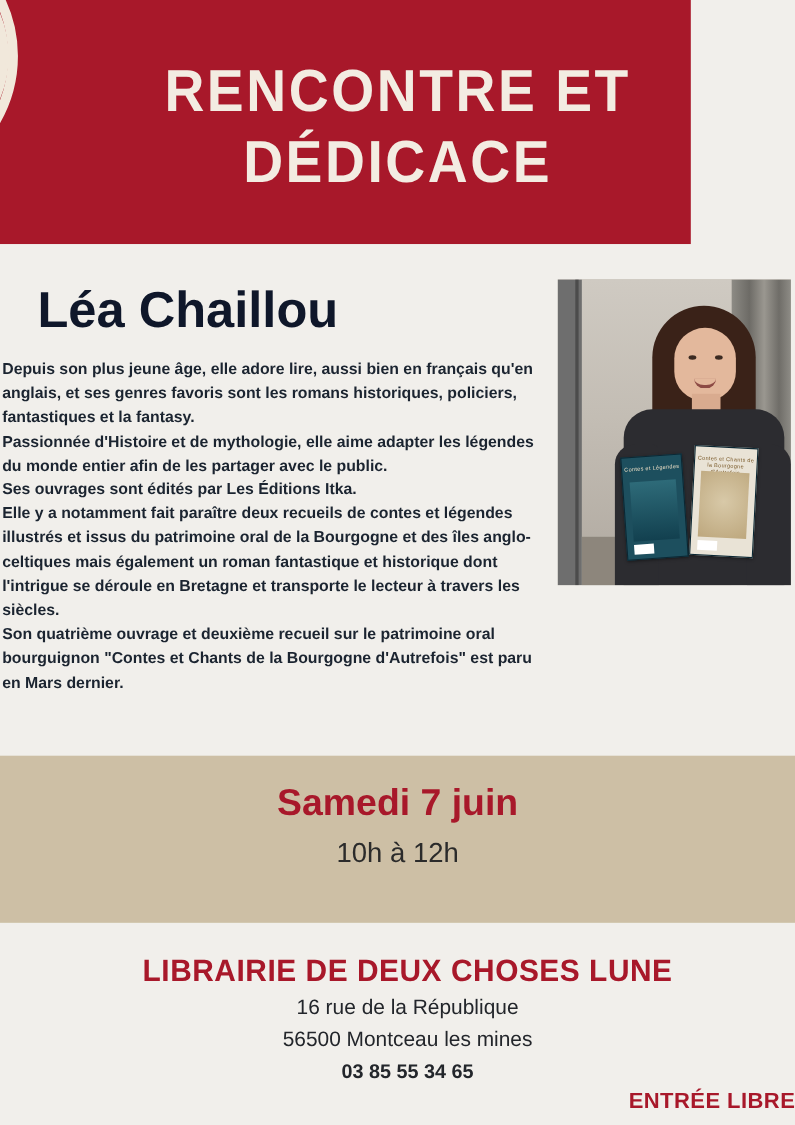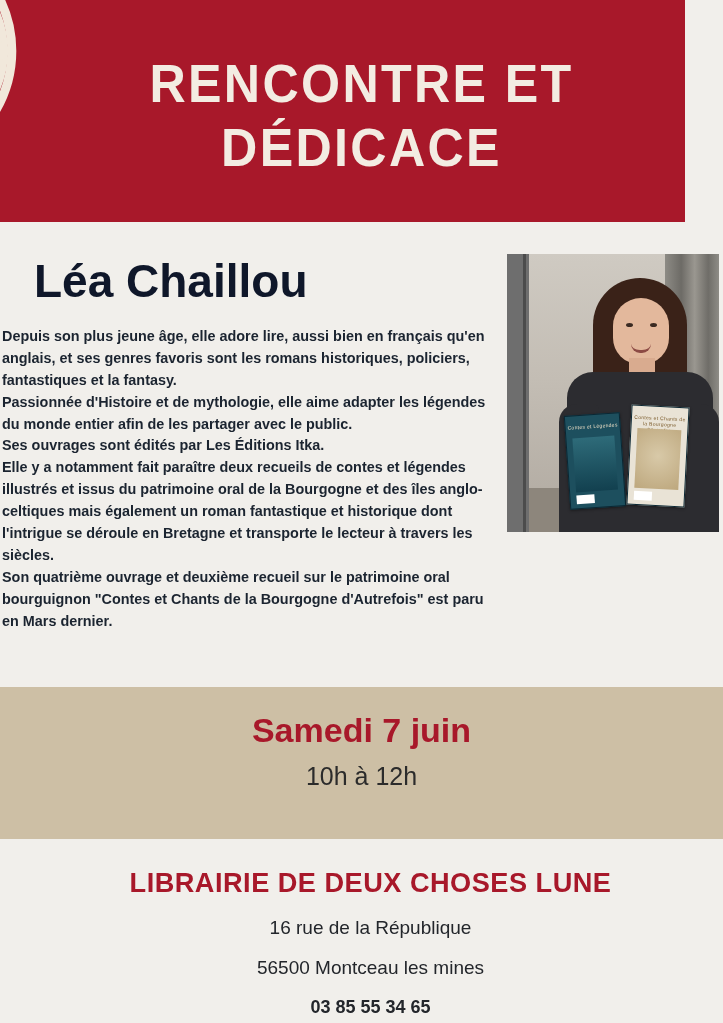--- a/index.html
+++ b/index.html
@@ -9,21 +9,21 @@
     height: 1023px;
     font-family: "Liberation Sans", sans-serif;
     background: #f1efeb;
     overflow: hidden;
     position: relative;
   }
 
   
   .header {
     position: relative;
-    width: 685px;
+    width: 628px;
     height: 222px;
     background: #a8182a;
     overflow: hidden;
   }
 
   .wifi-mark {
     position: absolute;
     left: -10px;
     top: -14px;
     width: 120px;
@@ -158,21 +158,21 @@
   }
   .venue {
     padding-top: 28px;
     color: #a8182a;
     font-size: 28px;
     font-weight: bold;
     letter-spacing: .5px;
     transform: scaleX(0.97);
   }
   .addr1, .addr2, .phone {
-    margin-top: 18px;
+    margin-top: 7px;
     color: #23262b;
     font-size: 19px;
   }
   .phone { font-size: 18px; font-weight: bold; }
   .free {
     margin-top: 5px;
     color: #a8182a;
     font-size: 20px;
     font-weight: bold;
     letter-spacing: .4px;

